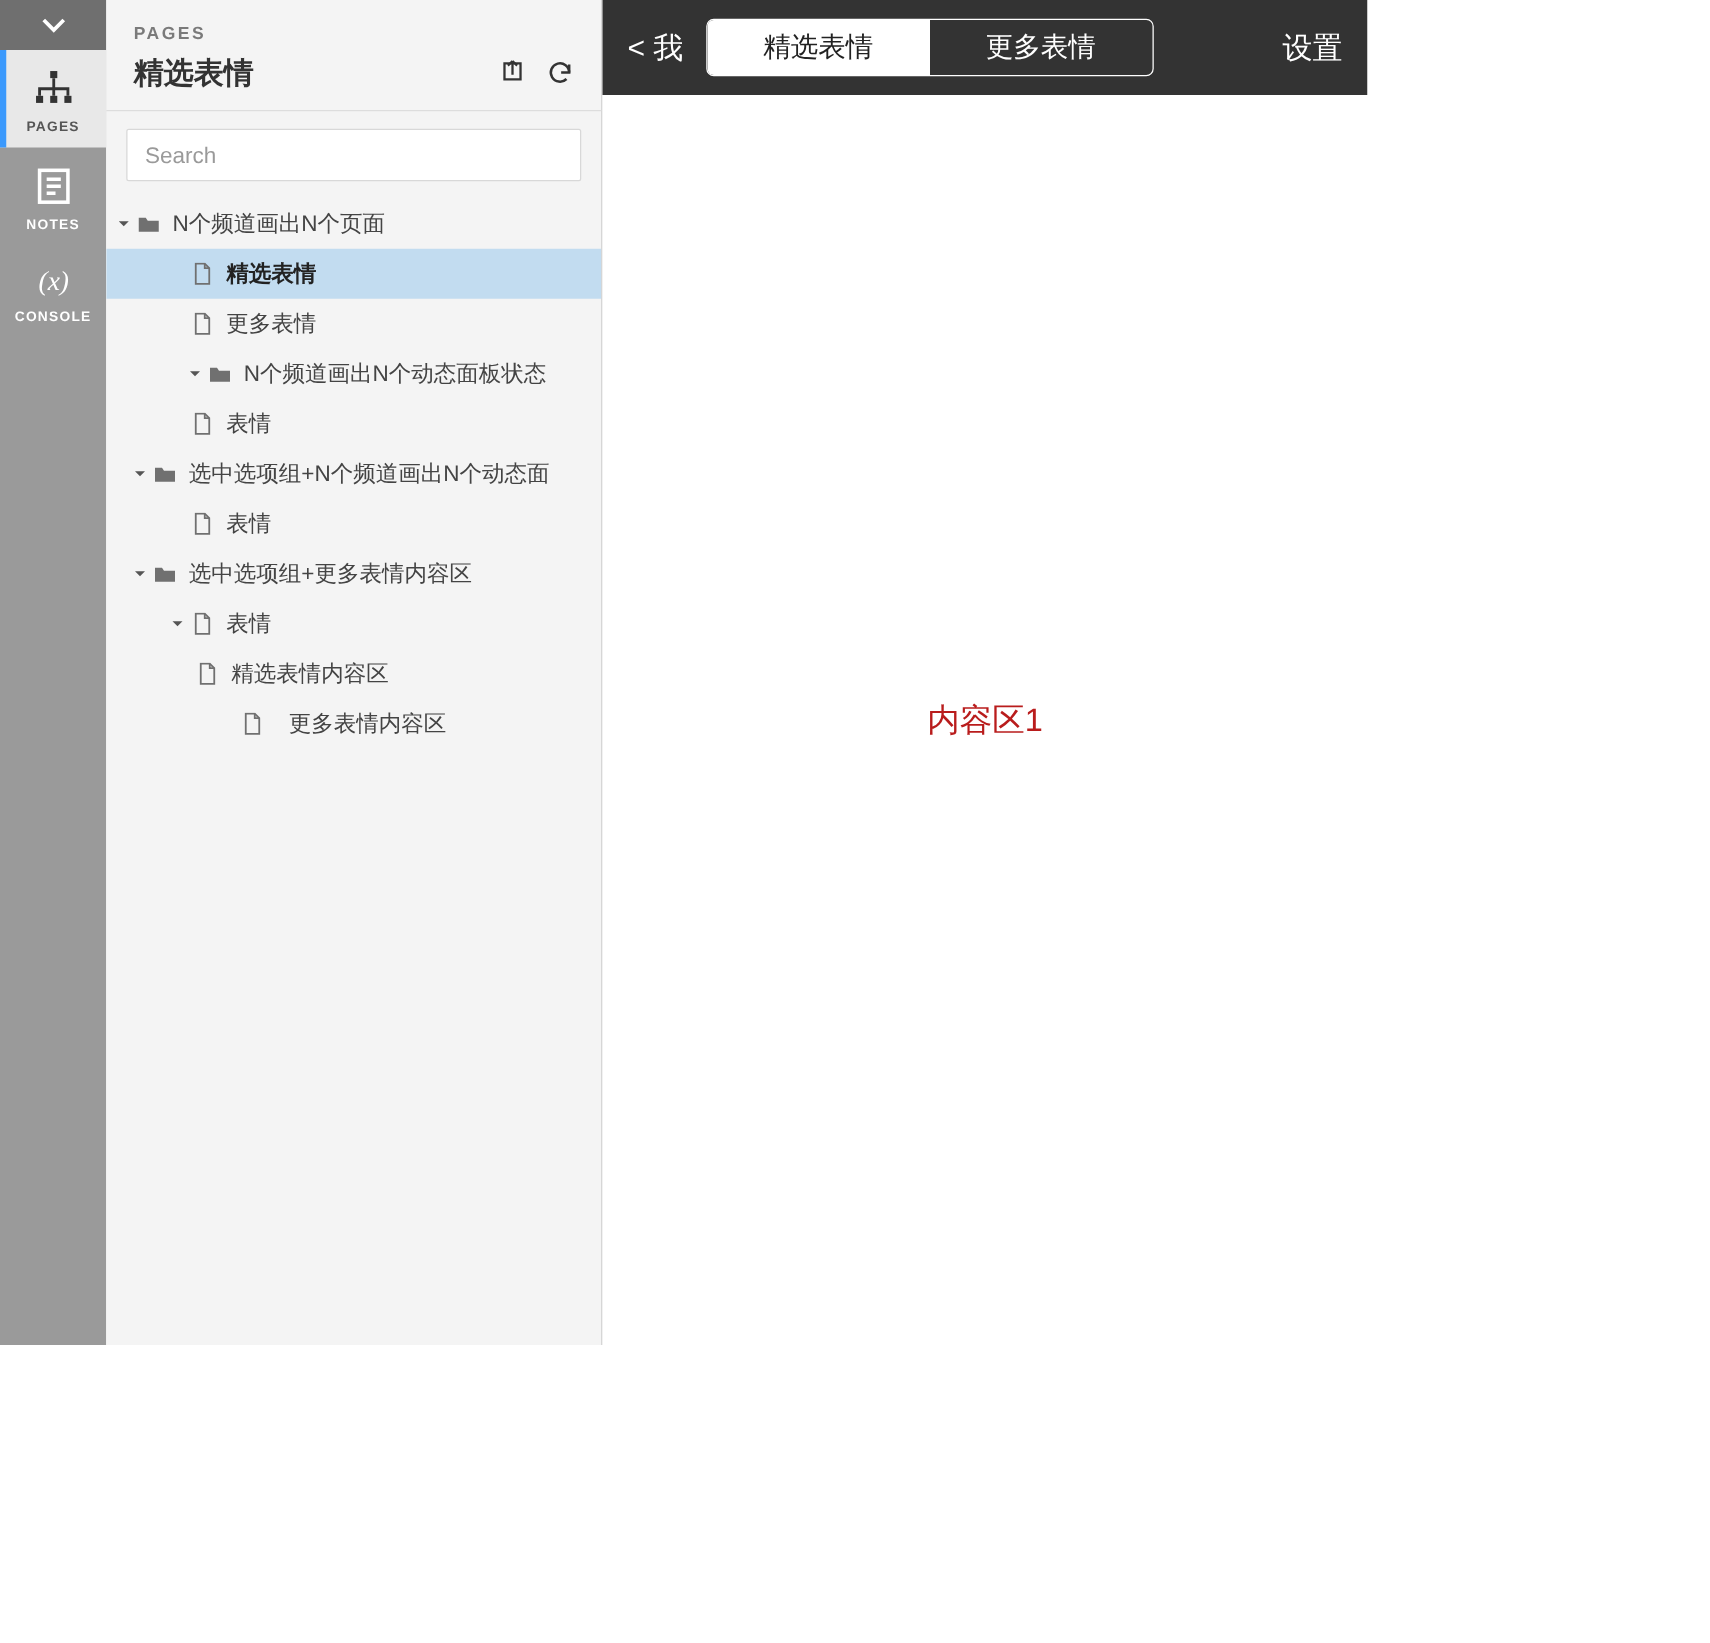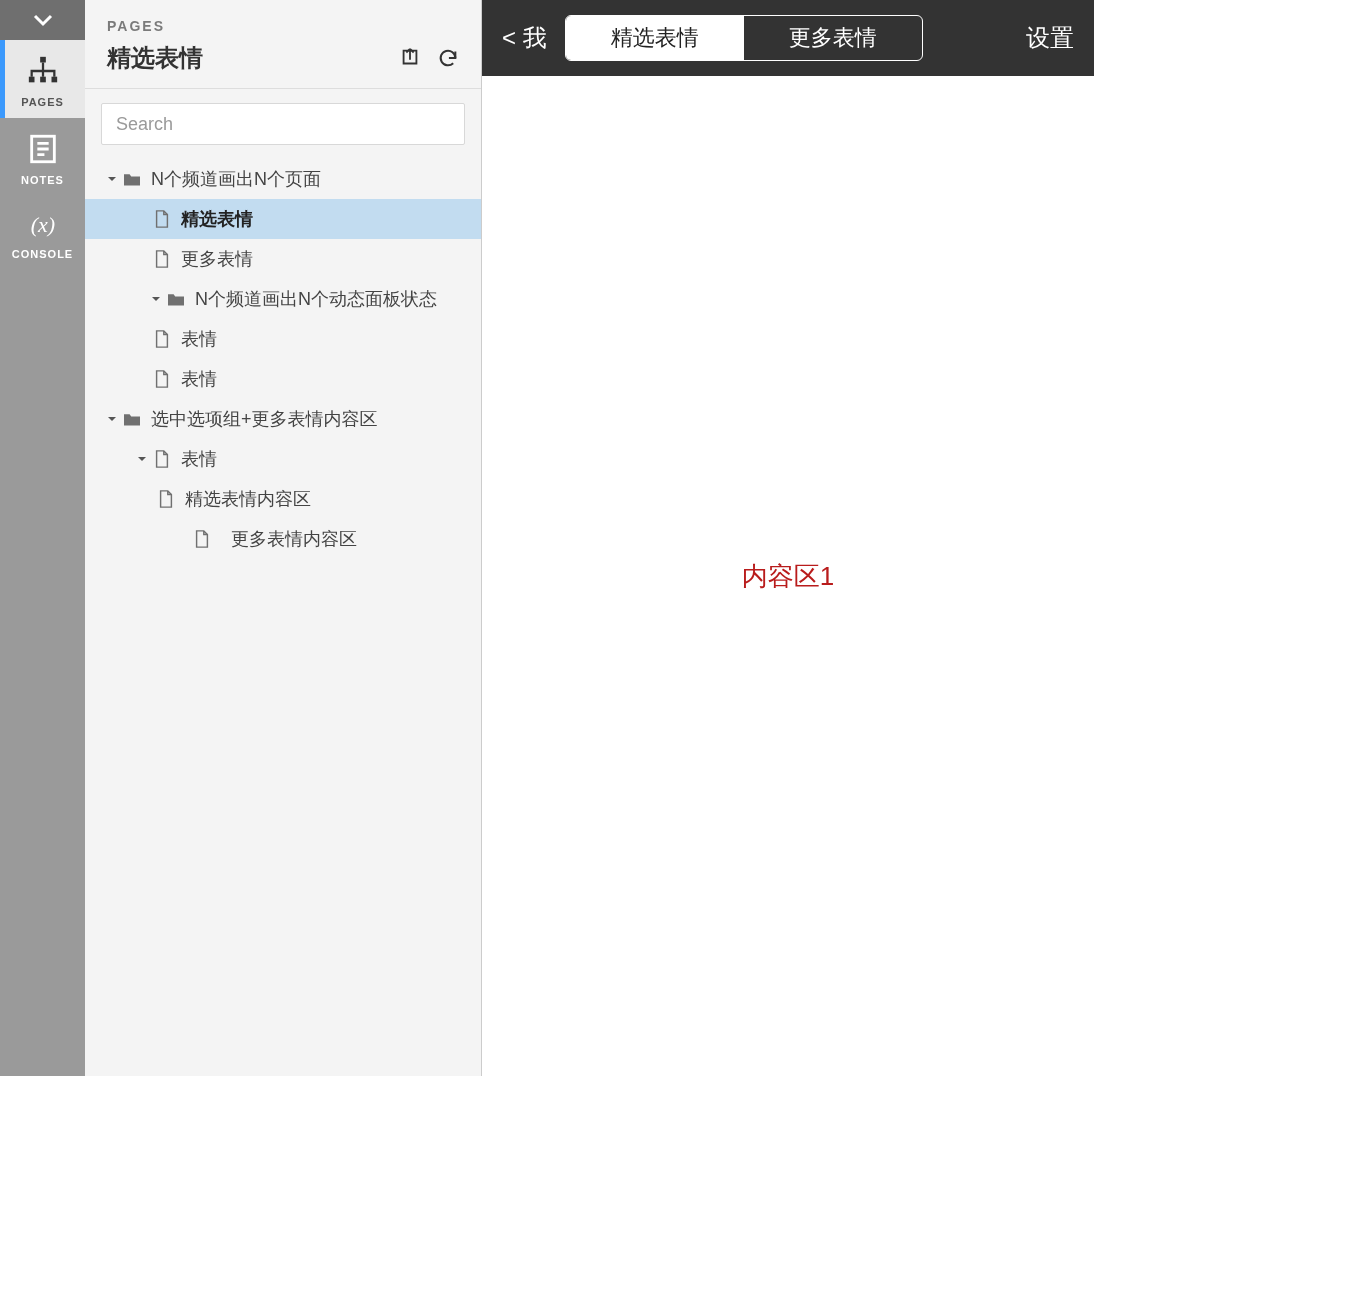--- a/index.html
+++ b/index.html
@@ -105,21 +105,21 @@
               </svg>
           </span>
         </span>
       </div>
     </div>
   </div>
   <div class="search-wrap">
     <input type="text" placeholder="Search" style="">
   </div>
   <div class="tree" id="tree">
-      <div class="tree-row" style="padding-left: 18px; text-align: center;">
+      <div class="tree-row" style="padding-left: 5px; text-align: center;">
         <span class="tw">
           <svg width="12" height="12" viewBox="0 0 12 12">
             <path d="M2 4l4 4 4-4" fill="#555"></path>
           </svg>
         </span>
         <span class="ico">
           <svg width="20" height="16" viewBox="0 0 24 20">
             <path d="M2 4h7l2 3h11v11H2z" fill="#707070"></path>
           </svg>
         </span>
@@ -160,20 +160,33 @@
       </div>
       <div class="tree-row" style="padding-left: 48px;">
         <span class="tw"></span>
         <span class="ico">
           <svg width="16" height="18" viewBox="0 0 16 20">
             <path d="M2 1h8l4 4v14H2z" fill="none" stroke="#707070" stroke-width="1.6"></path>
             <path d="M10 1v4h4" fill="none" stroke="#707070" stroke-width="1.6"></path>
           </svg>
         </span>
         <span class="lbl">表情</span>
+      </div>
+      <div class="tree-row" style="padding-left: 18px;">
+        <span class="tw">
+          <svg width="12" height="12" viewBox="0 0 12 12">
+            <path d="M2 4l4 4 4-4" fill="#555"></path>
+          </svg>
+        </span>
+        <span class="ico">
+          <svg width="20" height="16" viewBox="0 0 24 20">
+            <path d="M2 4h7l2 3h11v11H2z" fill="#707070"></path>
+          </svg>
+        </span>
+        <span class="lbl">选中选项组+N个频道画出N个动态面</span>
       </div>
       <div class="tree-row" style="padding-left: 48px;">
         <span class="tw"></span>
         <span class="ico">
           <svg width="16" height="18" viewBox="0 0 16 20">
             <path d="M2 1h8l4 4v14H2z" fill="none" stroke="#707070" stroke-width="1.6"></path>
             <path d="M10 1v4h4" fill="none" stroke="#707070" stroke-width="1.6"></path>
           </svg>
         </span>
         <span class="lbl">表情</span>

